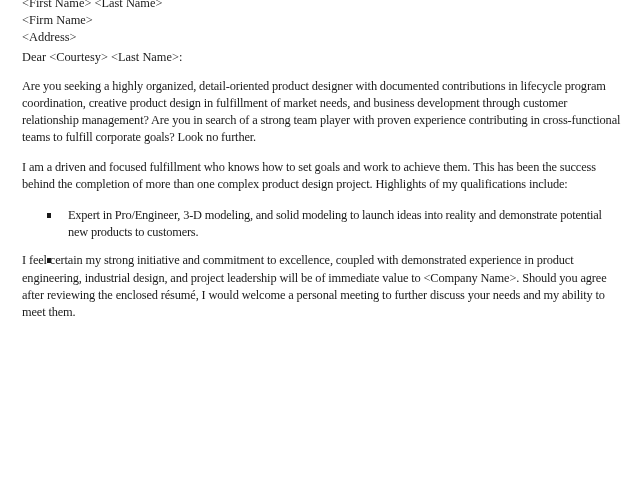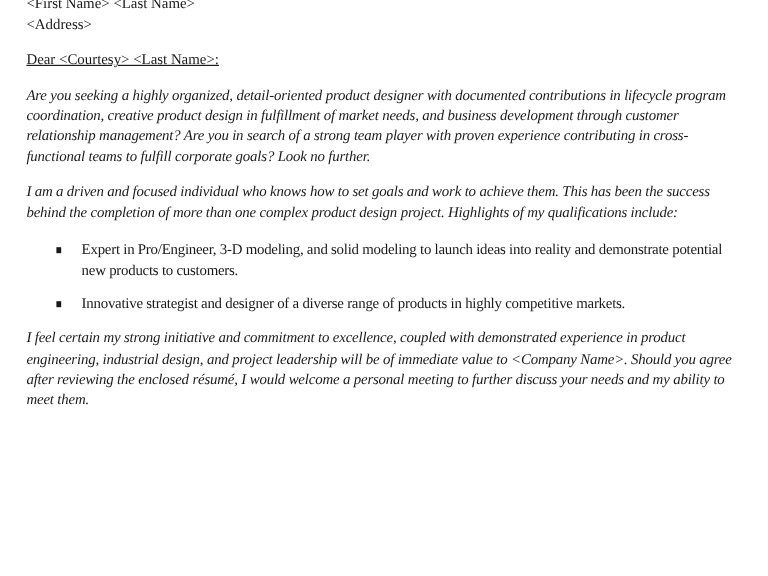--- a/index.html
+++ b/index.html
@@ -21,28 +21,26 @@
       left: 22px;
       top: -5px;
       width: 600px;
       line-height: 17.2px;
     }
     .addr-line {
       display: block;
       white-space: nowrap;
     }
     .salutation {
-      margin-top: 12px;
+      margin-top: 2px;
       display: block;
-      text-decoration: underline;
     }
     p {
       margin: 12px 0 0 0;
       letter-spacing: -0.15px;
-      font-style: italic;
     }
     ul {
       list-style: none;
       margin: 14px 0 0 0;
       padding: 0;
     }
     li {
       position: relative;
       padding-left: 46px;
       margin-bottom: 11px;
@@ -57,34 +55,34 @@
       background: #1a1a1a;
     }
     ul + p { margin-top: 9px; }
   </style>
 </head>
 <body>
 
 <div class="page">
   <div>
     <span class="addr-line">&lt;First Name&gt; &lt;Last Name&gt;</span>
+    <span class="addr-line">&lt;Firm Name&gt;</span>
     <span class="addr-line">&lt;Address&gt;</span>
   </div>
 
   <span class="salutation">Dear &lt;Courtesy&gt; &lt;Last Name&gt;:</span>
 
   <p>Are you seeking a highly organized, detail-oriented product designer with documented contributions in lifecycle program coordination, creative product design in fulfillment of market needs, and business development through customer relationship management? Are you in search of a strong team player with proven experience contributing in cross-functional teams to fulfill corporate goals? Look no further.</p>
-  <p>I am a driven and focused individual who knows how to set goals and work to achieve them. This has been the success behind the completion of more than one complex product design project. Highlights of my qualifications include:</p>
+  <p>I am a driven and focused fulfillment who knows how to set goals and work to achieve them. This has been the success behind the completion of more than one complex product design project. Highlights of my qualifications include:</p>
 
   <ul>
     <li>
       <span class="bullet"></span>
       <span>Expert in Pro/Engineer, 3-D modeling, and solid modeling to launch ideas into reality and demonstrate potential new products to customers.</span>
     </li>
     <li>
       <span class="bullet"></span>
-      <span>Innovative strategist and designer of a diverse range of products in highly competitive markets.</span>
     </li>
   </ul>
 
   <p>I feel certain my strong initiative and commitment to excellence, coupled with demonstrated experience in product engineering, industrial design, and project leadership will be of immediate value to &lt;Company Name&gt;. Should you agree after reviewing the enclosed résumé, I would welcome a personal meeting to further discuss your needs and my ability to meet them.</p>
 
 </div>
 
 </body></html>

